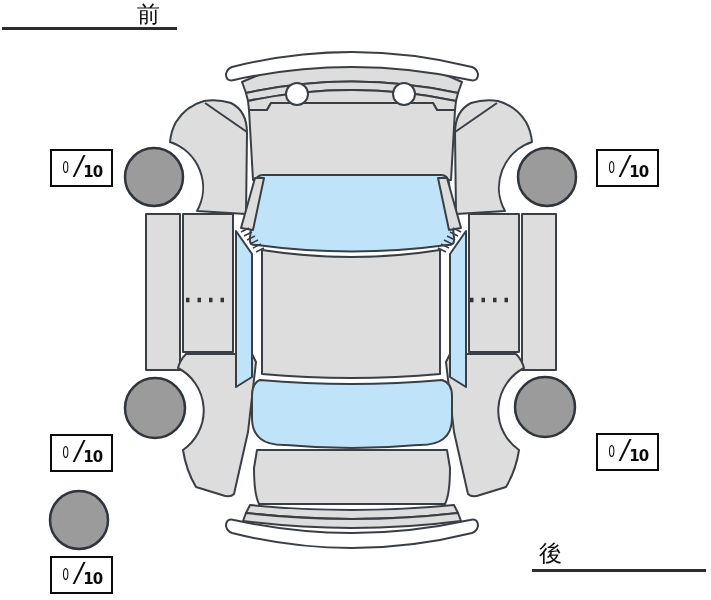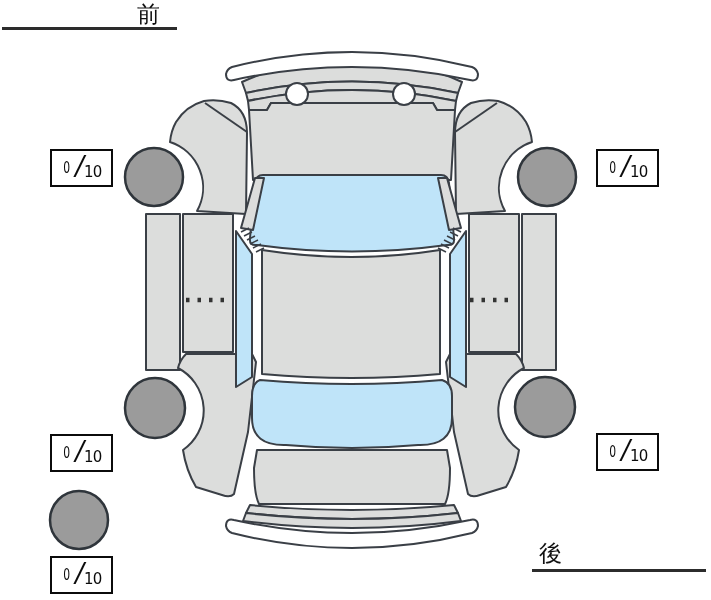--- a/index.html
+++ b/index.html
@@ -10,21 +10,21 @@
   .car-svg{position:absolute;left:0;top:0;}
   .dir-label{position:absolute;font-size:23px;line-height:1;color:#111;}
   .dir-underline{position:absolute;height:0;border-top:3px solid #2c2c2c;}
   .score{
     position:absolute;width:63px;height:38px;box-sizing:border-box;
     background:#ffffff;border:2px solid #0b0b0b;color:#0b0b0b;
     display:flex;align-items:center;justify-content:center;
   }
   .score .num{font-size:15px;transform:scaleX(.72);margin-right:4px;}
   .score .sep{font-size:26px;font-style:italic;line-height:.85;transform:translateY(-2px);}
-  .score .max{font-size:15px;font-weight:400;margin-top:7px;letter-spacing:-1px;}
+  .score .max{font-size:15px;font-weight:700;margin-top:7px;letter-spacing:-1px;}
 </style>
 </head>
 <body>
 
 <div class="stage">
 
   <div class="dir-label" style="left:137px;top:3px;">前</div>
   <div class="dir-underline" style="left:2px;top:27px;width:175px;"></div>
   <div class="dir-label" style="left:539px;top:542px;">後</div>
   <div class="dir-underline" style="left:532px;top:569px;width:174px;"></div>

